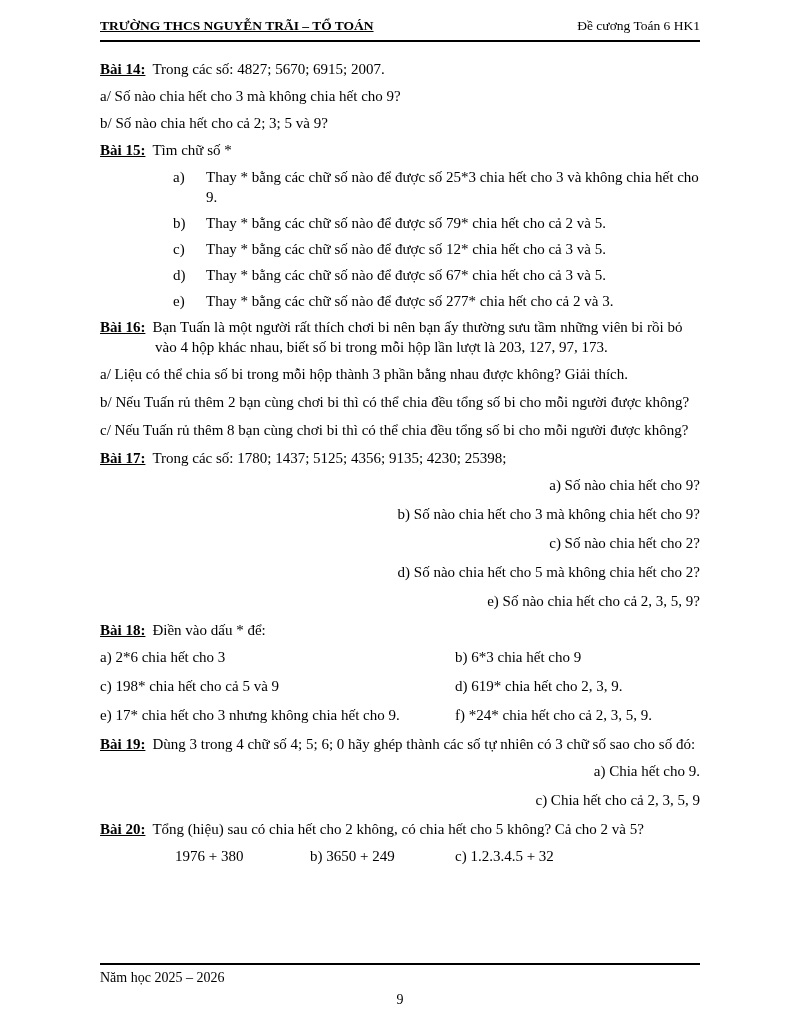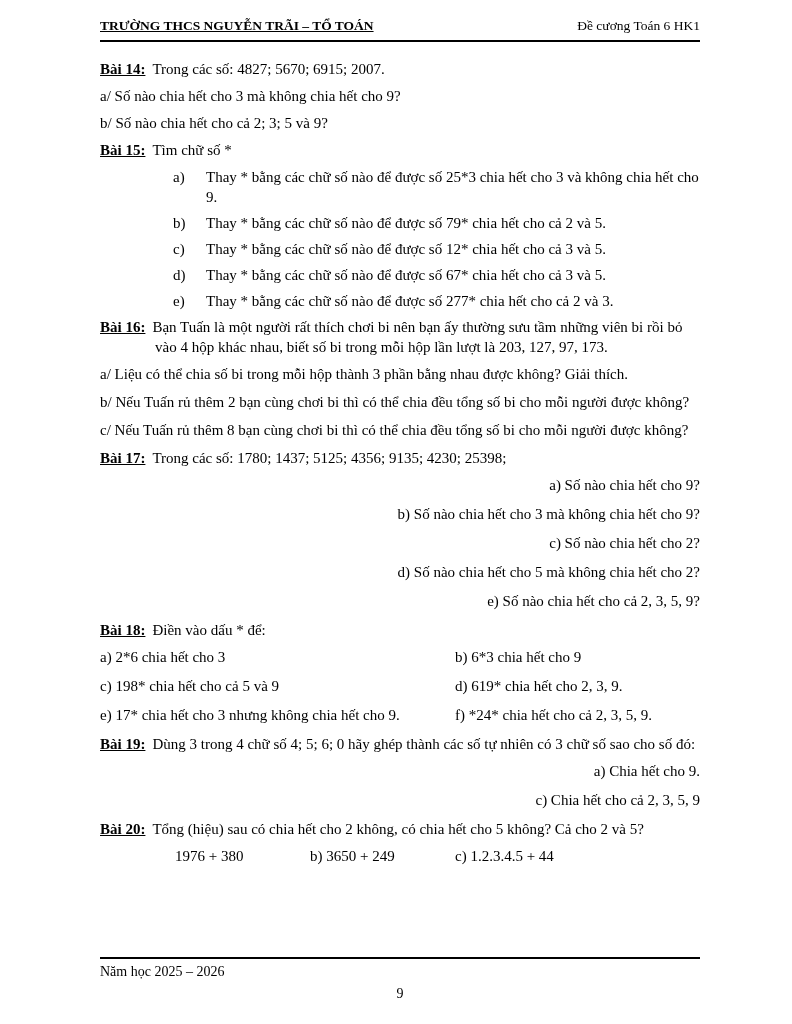--- a/index.html
+++ b/index.html
@@ -35,21 +35,21 @@
   .li-row { display: flex; margin-left: 73px; margin-bottom: 6px; }
   .li-letter { flex: 0 0 33px; }
   .li-text { flex: 1; }
   .b17-item, .b19-item { margin-bottom: 9px !important; text-align: right; }
   .b18-row { display: grid; grid-template-columns: 355px 1fr; margin-bottom: 9px; }
   .b20-row { display: grid; grid-template-columns: 135px 145px auto; padding-left: 75px; }
   .page-footer {
     position: absolute;
     left: 100px;
     right: 76px;
-    bottom: 20px;
+    bottom: 14px;
     border-top: 2px solid #000;
     font-size: 14px;
   }
   .footer-year { padding-top: 3px; }
   .footer-page { text-align: center; padding-top: 2px; }
 </style>
 </head>
 <body>
 
 <div class="page">
@@ -127,21 +127,21 @@
       <p class="hang"><span class="ex-label">Bài 19:</span><span>Dùng 3 trong 4 chữ số 4; 5; 6; 0 hãy ghép thành các số tự nhiên có 3 chữ số sao cho số đó:</span></p>
       <p class="b19-item">a) Chia hết cho 9.</p>
       <p class="b19-item">c) Chia hết cho cả 2, 3, 5, 9</p>
     </section>
 
     <section>
       <p class="hang"><span class="ex-label">Bài 20:</span><span>Tổng (hiệu) sau có chia hết cho 2 không, có chia hết cho 5 không? Cả cho 2 và 5?</span></p>
       <div class="b20-row">
         <span>1976 + 380</span>
         <span>b) 3650 + 249</span>
-        <span>c) 1.2.3.4.5 + 44</span>
+        <span>c) 1.2.3.4.5 + 32</span>
       </div>
     </section>
 
   </main>
 
   <footer class="page-footer">
     <div class="footer-year">Năm học 2025 – 2026</div>
     <div class="footer-page">9</div>
   </footer>
 

